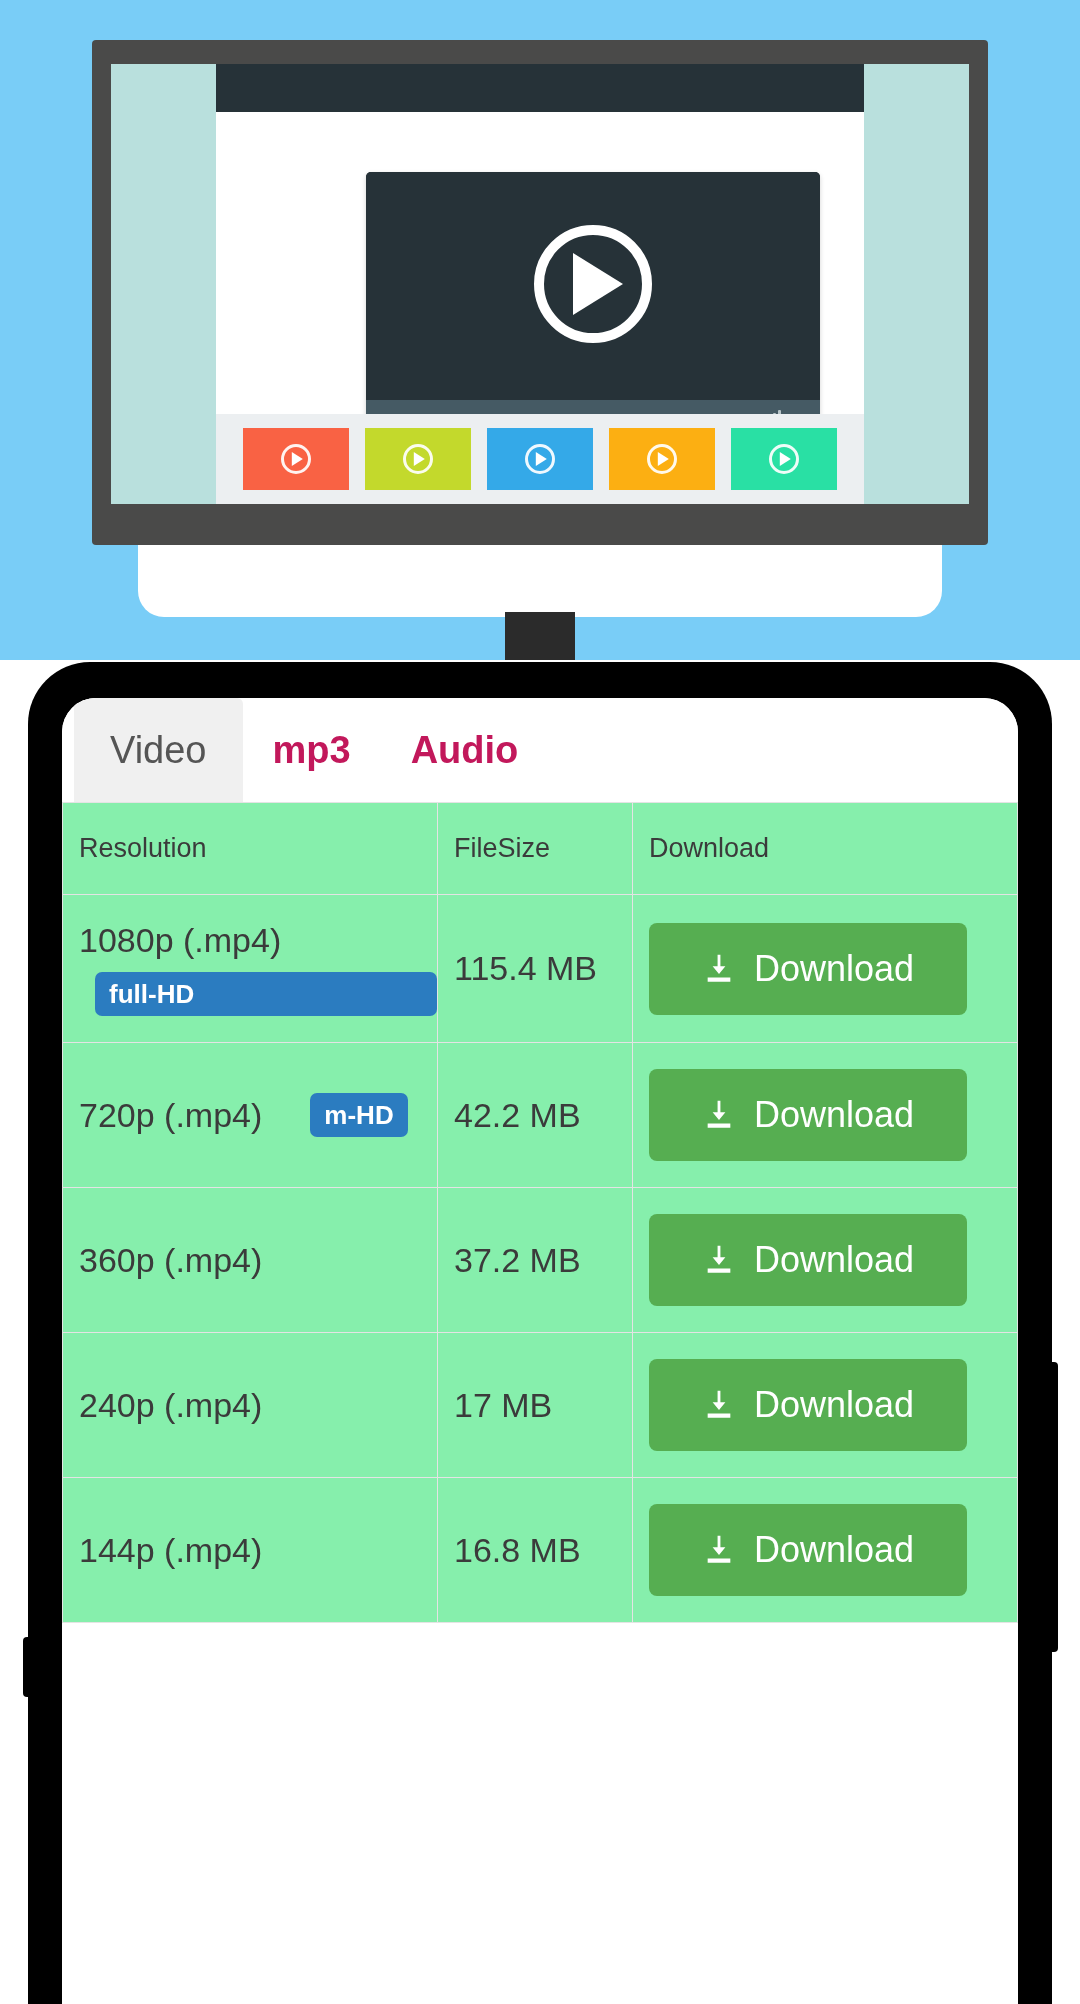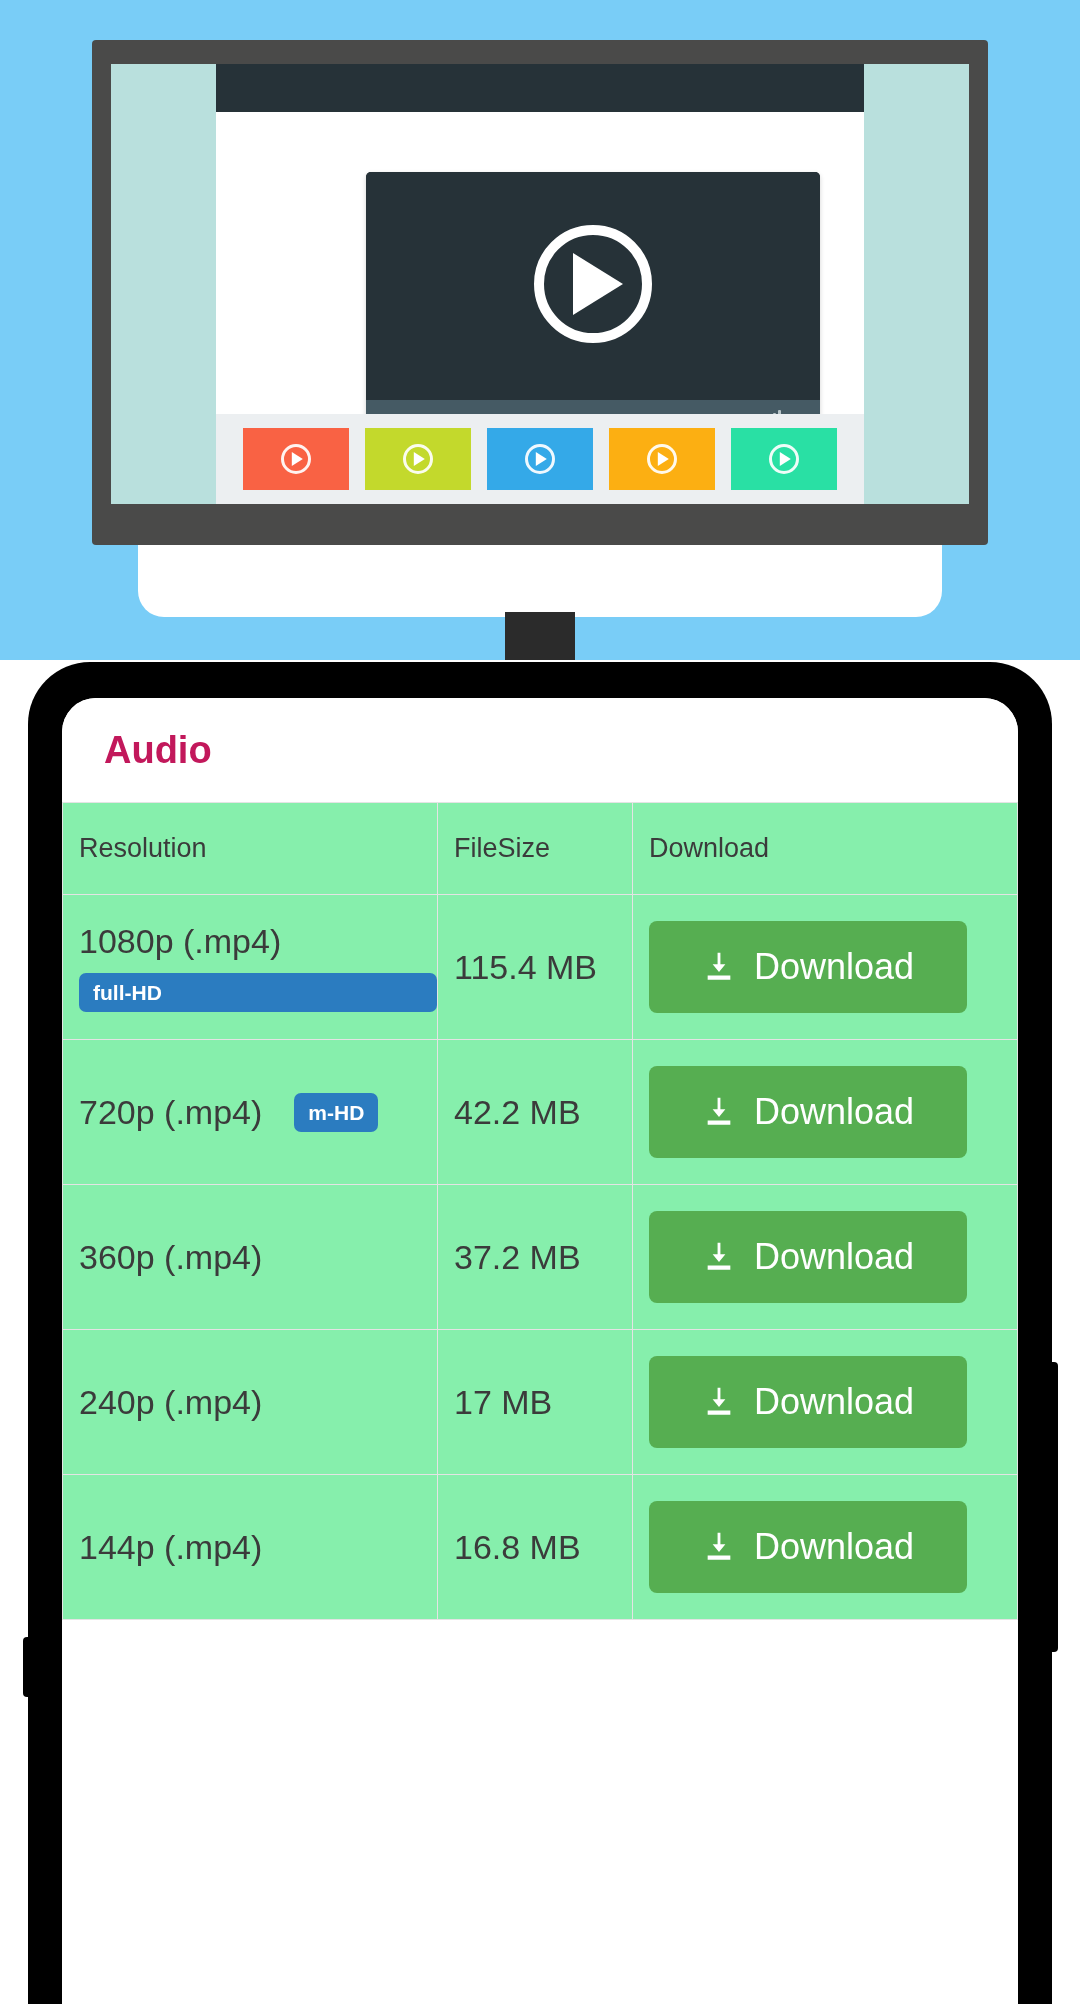--- a/index.html
+++ b/index.html
@@ -224,26 +224,27 @@
   .col-dl { width: auto; margin-left: 16px; }
 
   .res-cell {
     display: flex; align-items: center; flex-wrap: wrap;
     gap: 12px 32px;
   }
   .badge {
     display: inline-block;
     background: #2b7cc0;
     color: #ffffff;
-    font-size: 21px;
+    font-size: 26px;
     font-weight: bold;
     padding: 9px 14px;
     border-radius: 7px;
     line-height: 1;
     white-space: nowrap;
+    margin-left: 16px;
   }
   .badge.wrapline { order: 2; flex-basis: 100%; width: fit-content; }
 
   .dl-btn {
     display: inline-flex; align-items: center; justify-content: center;
     gap: 18px;
     width: 318px; height: 92px;
     background: #56ae51;
     color: #ffffff;
     font-size: 36px;
@@ -322,20 +323,22 @@
   </div>
 </div>
 
 <div class="phone">
   <div class="side-btn-right"></div>
   <div class="side-btn-left"></div>
 
   <div class="phone-screen">
 
     <div class="tabs">
+      <div class="tab">Video</div>
+      <div class="tab link">mp3</div>
       <div class="tab link">Audio</div>
     </div>
 
     <table class="tbl">
       <thead>
         <tr>
           <th class="col-res">Resolution</th>
           <th class="col-size">FileSize</th>
           <th class="col-dl">Download</th>
         </tr>

